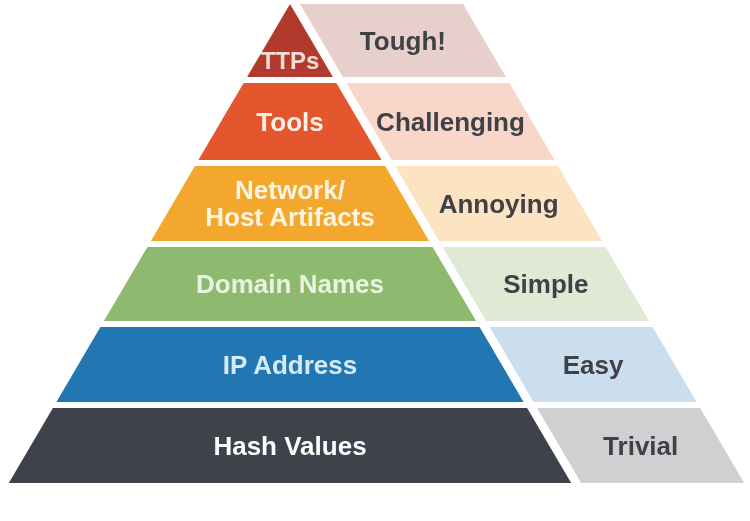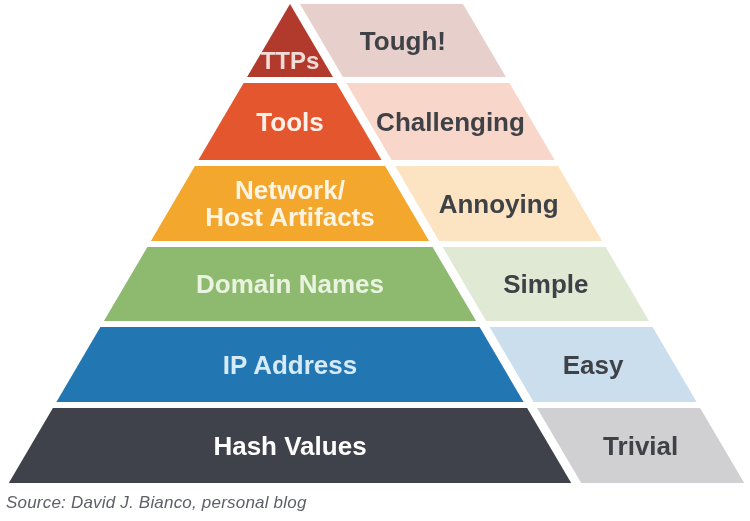--- a/index.html
+++ b/index.html
@@ -56,14 +56,13 @@
       <text x="545.9" y="284" fill="#3e4247" font-size="26" text-anchor="middle" dominant-baseline="central">Simple</text>
       <polygon points="100.4,327 479.6,327 523.6,402 56.4,402" fill="#2277b3"></polygon>
       <polygon points="489.6,327 652.6,327 696.6,402 533.6,402" fill="#cbdeee"></polygon>
       <text x="290" y="364.5" fill="#d6eaf7" font-size="26" text-anchor="middle" dominant-baseline="central">IP Address</text>
       <text x="593.1" y="364.5" fill="#3e4247" font-size="26" text-anchor="middle" dominant-baseline="central">Easy</text>
       <polygon points="52.9,408 527.1,408 571.2,483 8.8,483" fill="#3f424b"></polygon>
       <polygon points="537.1,408 700.1,408 744.2,483 581.2,483" fill="#d0d0d2"></polygon>
       <text x="290" y="445.5" fill="#fdfdfd" font-size="26" text-anchor="middle" dominant-baseline="central">Hash Values</text>
       <text x="640.7" y="445.5" fill="#3e4247" font-size="26" text-anchor="middle" dominant-baseline="central">Trivial</text>
     </svg>
-  <div class="source">Source: David J. Bianco, personal blog</div>
 </div>
 
 </body></html>

